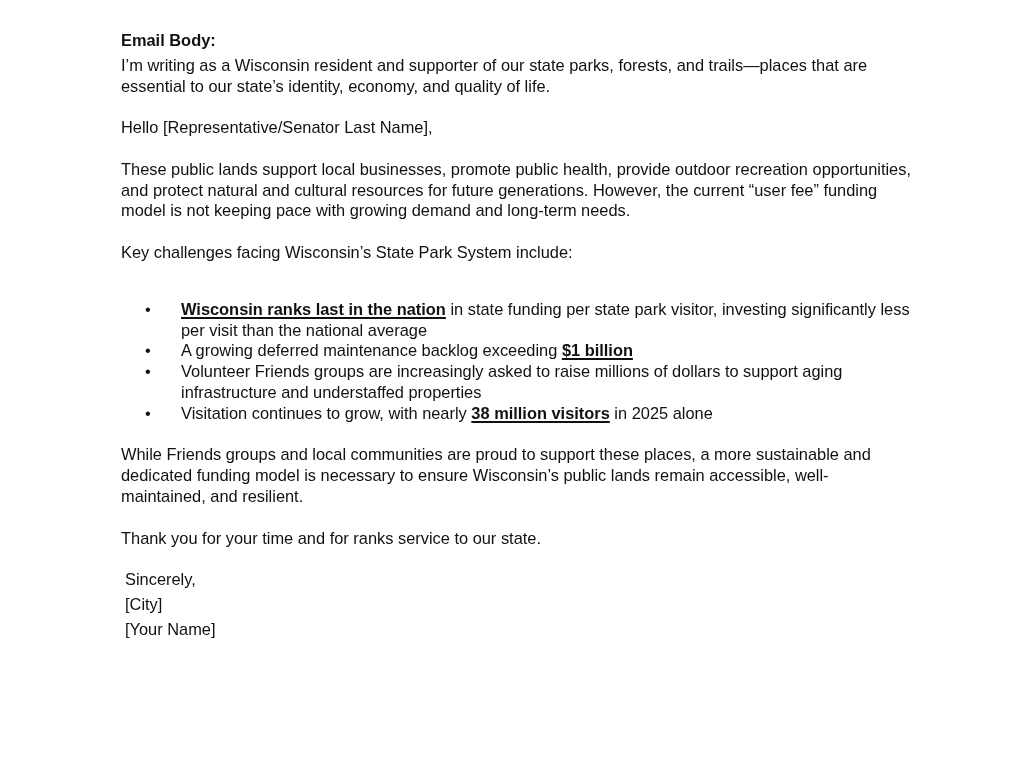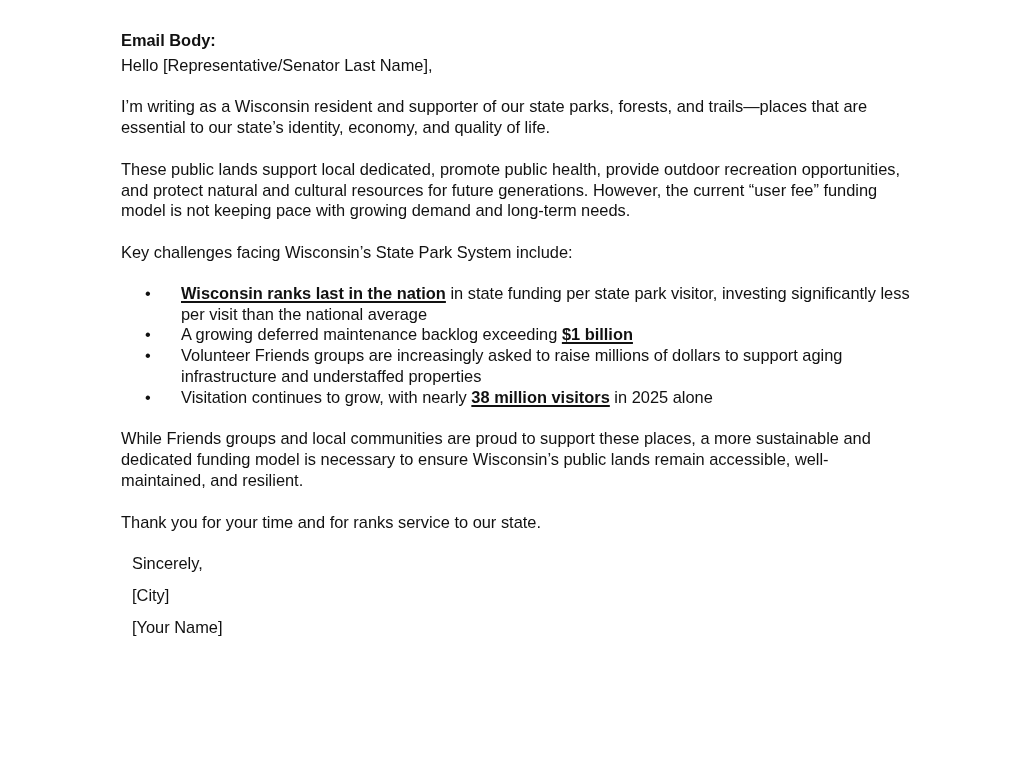--- a/index.html
+++ b/index.html
@@ -8,31 +8,31 @@
       position: absolute; left: 121px; top: 30px; width: 790px;
       font-family: "Liberation Sans", sans-serif; font-size: 16.4px;
       line-height: 20.8px; color: #111111;
     }
     .heading { font-weight: bold; margin: 0 0 4px 0; }
     .p { margin: 0 0 20.8px 0; }
     .list { list-style: none; margin: 0 0 20.8px 0; padding: 0; }
     .list li { position: relative; padding-left: 60px; }
     .bullet { position: absolute; left: 24px; top: 0; }
     .em { font-weight: bold; text-decoration: underline; text-decoration-thickness: 2px; text-underline-offset: 2px; text-align: right; }
-    .sig { margin: 11px; }
+    .sig { margin: 4px; }
   </style>
 </head>
 <body>
 
 <div class="page">
   <p class="heading">Email Body:</p>
+  <p class="p">I’m writing as a Wisconsin resident and supporter of our state parks, forests, and trails—places that are essential to our state’s identity, economy, and quality of life.</p>
   <p class="p">Hello [Representative/Senator Last Name],</p>
-  <p class="p">I’m writing as a Wisconsin resident and supporter of our state parks, forests, and trails—places that are essential to our state’s identity, economy, and quality of life.</p>
-  <p class="p">These public lands support local dedicated, promote public health, provide outdoor recreation opportunities, and protect natural and cultural resources for future generations. However, the current “user fee” funding model is not keeping pace with growing demand and long-term needs.</p>
-  <p class="p" style="margin-bottom:20px">Key challenges facing Wisconsin’s State Park System include:</p>
+  <p class="p">These public lands support local businesses, promote public health, provide outdoor recreation opportunities, and protect natural and cultural resources for future generations. However, the current “user fee” funding model is not keeping pace with growing demand and long-term needs.</p>
+  <p class="p" style="margin-bottom:36px">Key challenges facing Wisconsin’s State Park System include:</p>
 
   <ul class="list">
     <li>
       <span class="bullet">•</span>
       <span></span><span class="em">Wisconsin ranks last in the nation</span><span> in state funding per state park visitor, investing significantly less per visit than the national average</span>
     </li>
     <li>
       <span class="bullet">•</span>
       <span>A growing deferred maintenance backlog exceeding </span><span class="em">$1 billion</span><span></span>
     </li>

